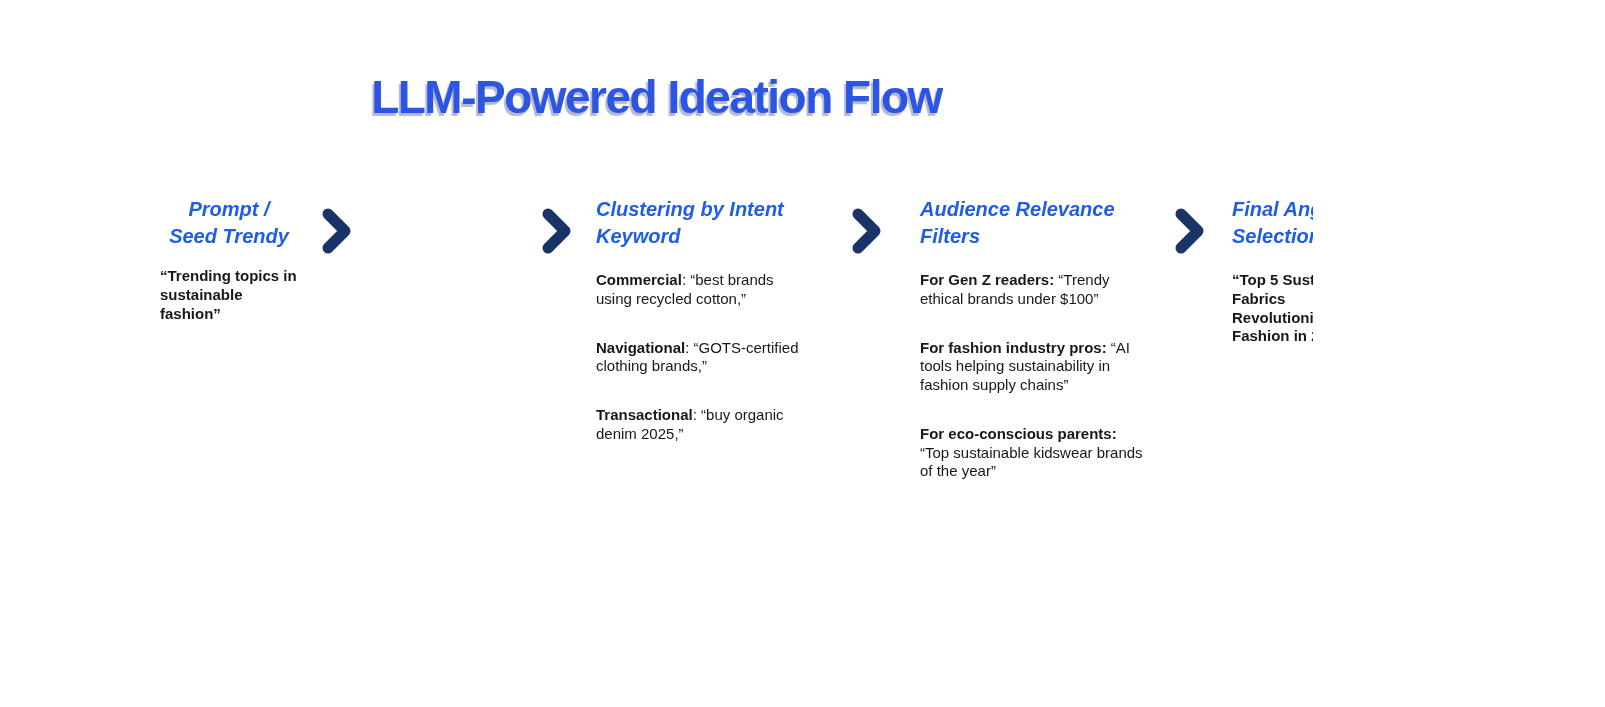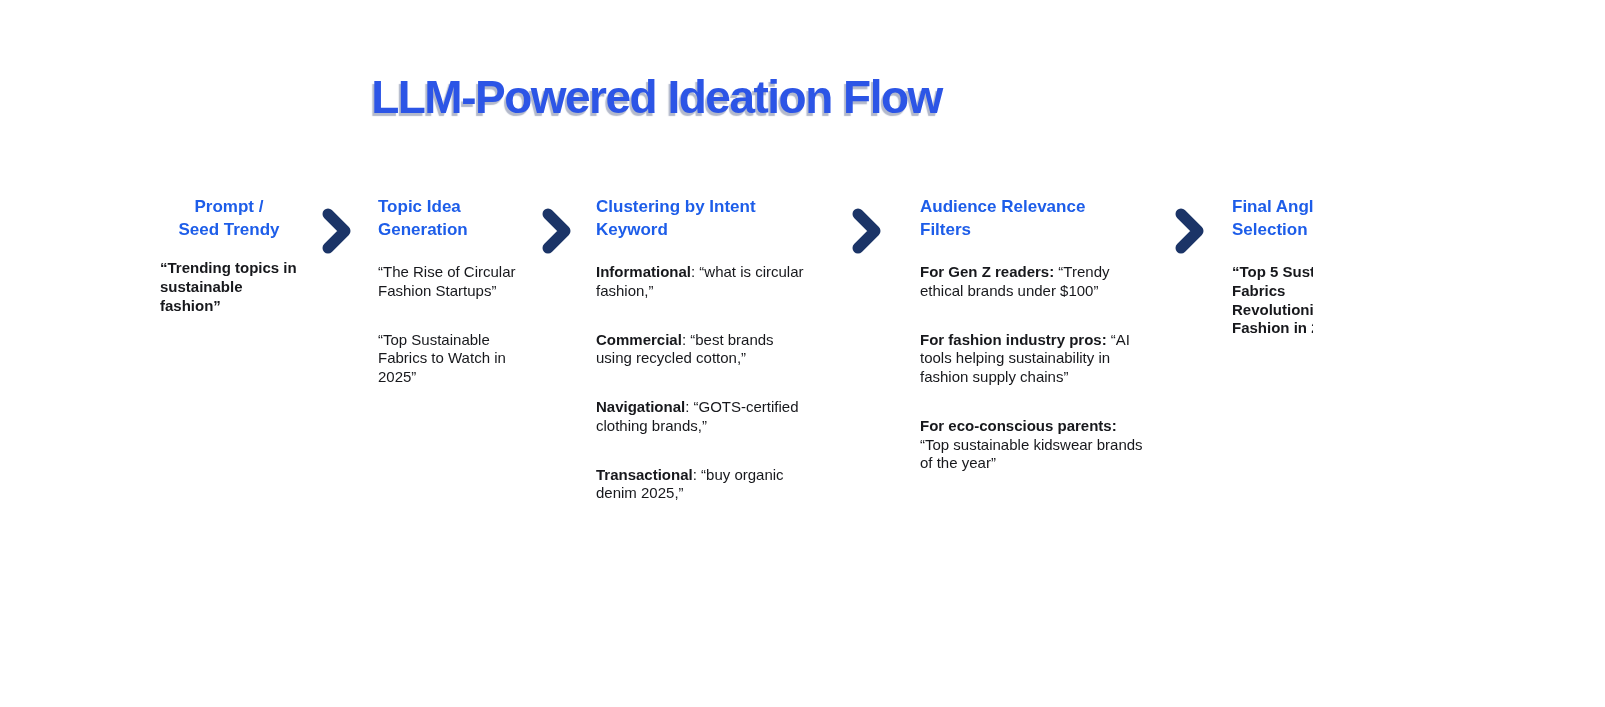--- a/index.html
+++ b/index.html
@@ -25,26 +25,27 @@
     font-weight: 700;
     letter-spacing: -1.5px;
     color: var(--title-blue, #2c55e6);
     text-shadow: -2px 3px 1px rgba(104, 115, 152, 0.5);
   }
   .col {
     position: absolute;
     top: 196px;
   }
   .col-heading {
-    font-size: 17px;
+    font-size: 20px;
     font-weight: 700;
     line-height: 1.33;
     color: var(--heading-blue, #1d5de9);
     margin-bottom: 22px;
     white-space: nowrap;
+    font-style: italic;
   }
   .col-heading .hline { display: block; }
   .col-heading.center { text-align: center; }
   .body-p {
     font-size: 15px;
     line-height: 1.25;
     margin-bottom: 30px;
     color: var(--body-text, #17181c);
     overflow-wrap: break-word;
   }
@@ -93,39 +94,30 @@
       <span class="hline">Prompt /</span>
       <span class="hline">Seed Trendy</span>
     </h2>
     <p class="body-p bold">“Trending topics in sustainable fashion”</p>
   </div>
 
   <svg class="arrow a1" viewBox="0 0 34 48">
     <path d="M8 7 L25 24 L8 41" fill="none" stroke="#1b3467" stroke-width="11" stroke-linecap="round" stroke-linejoin="round"></path>
   </svg>
 
-  <div class="col col2">
-    <h2 class="col-heading">
-      <span class="hline">Topic Idea</span>
-      <span class="hline">Generation</span>
-    </h2>
-    <p class="body-p">“The Rise of Circular Fashion Startups”</p>
-    <p class="body-p">“Top Sustainable Fabrics to Watch in 2025”</p>
-  </div>
 
   <svg class="arrow a2" viewBox="0 0 34 48">
     <path d="M8 7 L25 24 L8 41" fill="none" stroke="#1b3467" stroke-width="11" stroke-linecap="round" stroke-linejoin="round"></path>
   </svg>
 
   <div class="col col3">
     <h2 class="col-heading">
       <span class="hline">Clustering by Intent</span>
       <span class="hline">Keyword</span>
     </h2>
-    <p class="body-p"><b>Informational</b><span>: “what is circular fashion,”</span></p>
     <p class="body-p"><b>Commercial</b><span>: “best brands using recycled cotton,”</span></p>
     <p class="body-p"><b>Navigational</b><span>: “GOTS-certified clothing brands,”</span></p>
     <p class="body-p"><b>Transactional</b><span>: “buy organic denim 2025,”</span></p>
   </div>
 
   <svg class="arrow a3" viewBox="0 0 34 48">
     <path d="M8 7 L25 24 L8 41" fill="none" stroke="#1b3467" stroke-width="11" stroke-linecap="round" stroke-linejoin="round"></path>
   </svg>
 
   <div class="col col4">

